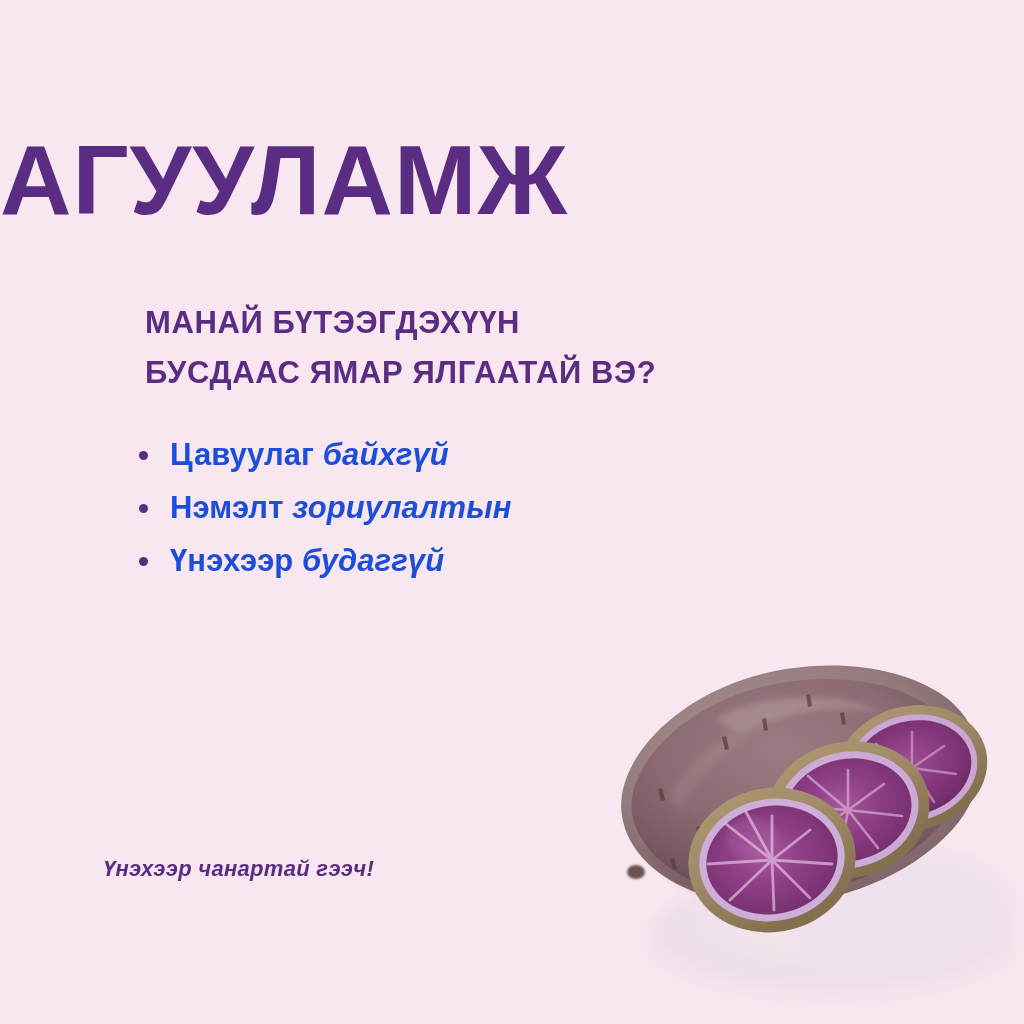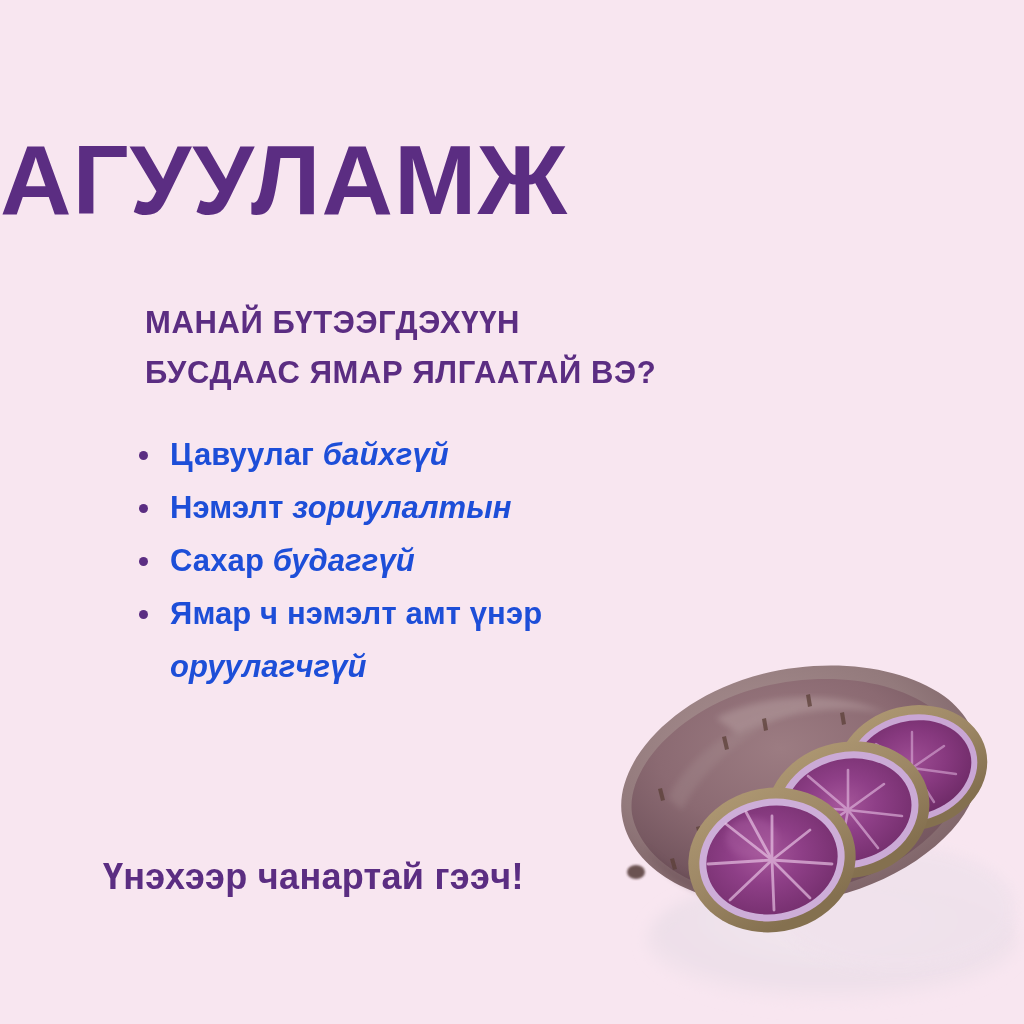--- a/index.html
+++ b/index.html
@@ -81,22 +81,23 @@
   }
   #feature-list li .em {
     font-style: italic;
   }
 
   
   #tagline {
     position: absolute;
     top: 856px;
     left: 103px;
-    font-size: 36px;
-    font-weight: 700;
+    font-size: 22px;
+    font-weight: 700;
+    font-style: italic;
     color: #5b2d82;
     letter-spacing: 0.3px;
   }
 
   
   #potato-illustration {
     position: absolute;
     left: 596px;
     top: 640px;
     width: 428px;
@@ -121,24 +122,21 @@
   </h2>
 
   <ul id="feature-list">
     <li>
       <span>Цавуулаг </span><span class="em">байхгүй</span>
     </li>
     <li>
       <span>Нэмэлт </span><span class="em">зориулалтын</span>
     </li>
     <li>
-      <span>Сахар </span><span class="em">будаггүй</span>
-    </li>
-    <li>
-      <span>Ямар ч нэмэлт амт үнэр </span><span class="em">оруулагчгүй</span>
+      <span>Үнэхээр </span><span class="em">будаггүй</span>
     </li>
   </ul>
 
   <div id="tagline">Үнэхээр чанартай гээч!</div>
 
   <div id="potato-illustration">
     <svg viewBox="0 0 428 384" xmlns="http://www.w3.org/2000/svg">
       <defs>
         <radialGradient id="gSkin" cx="45%" cy="32%" r="72%">
           <stop offset="0%" stop-color="#9c7c82"></stop>

